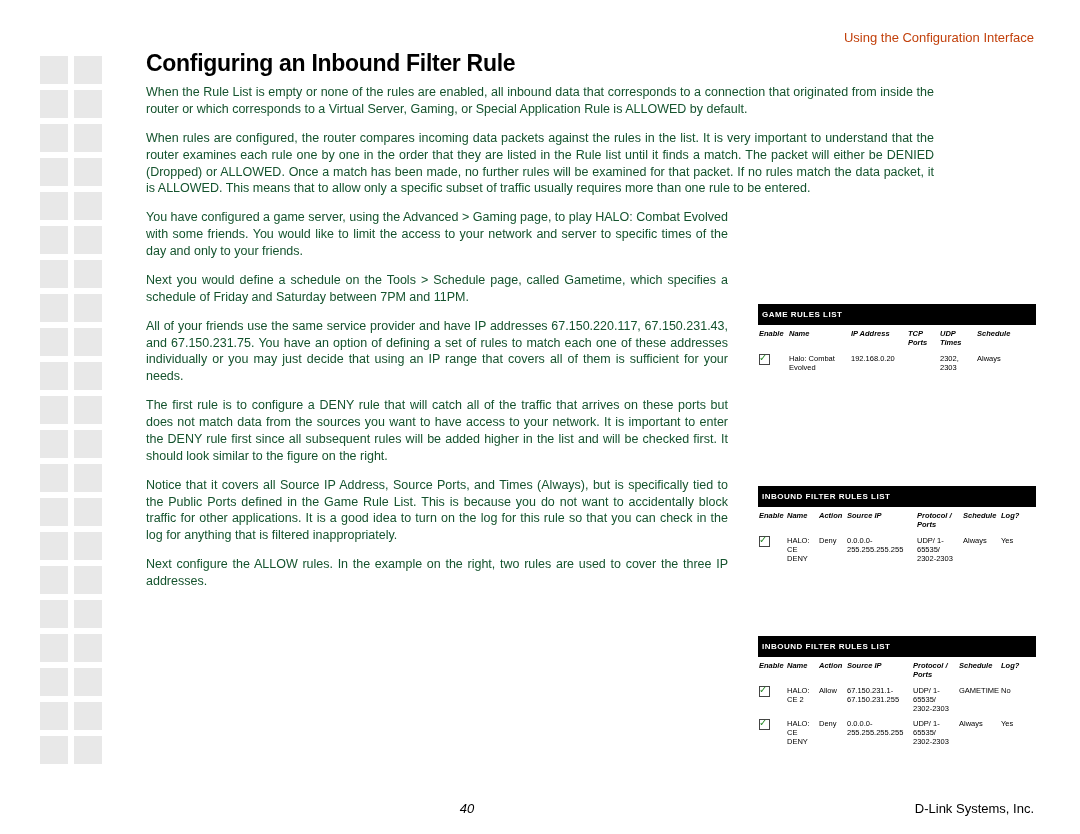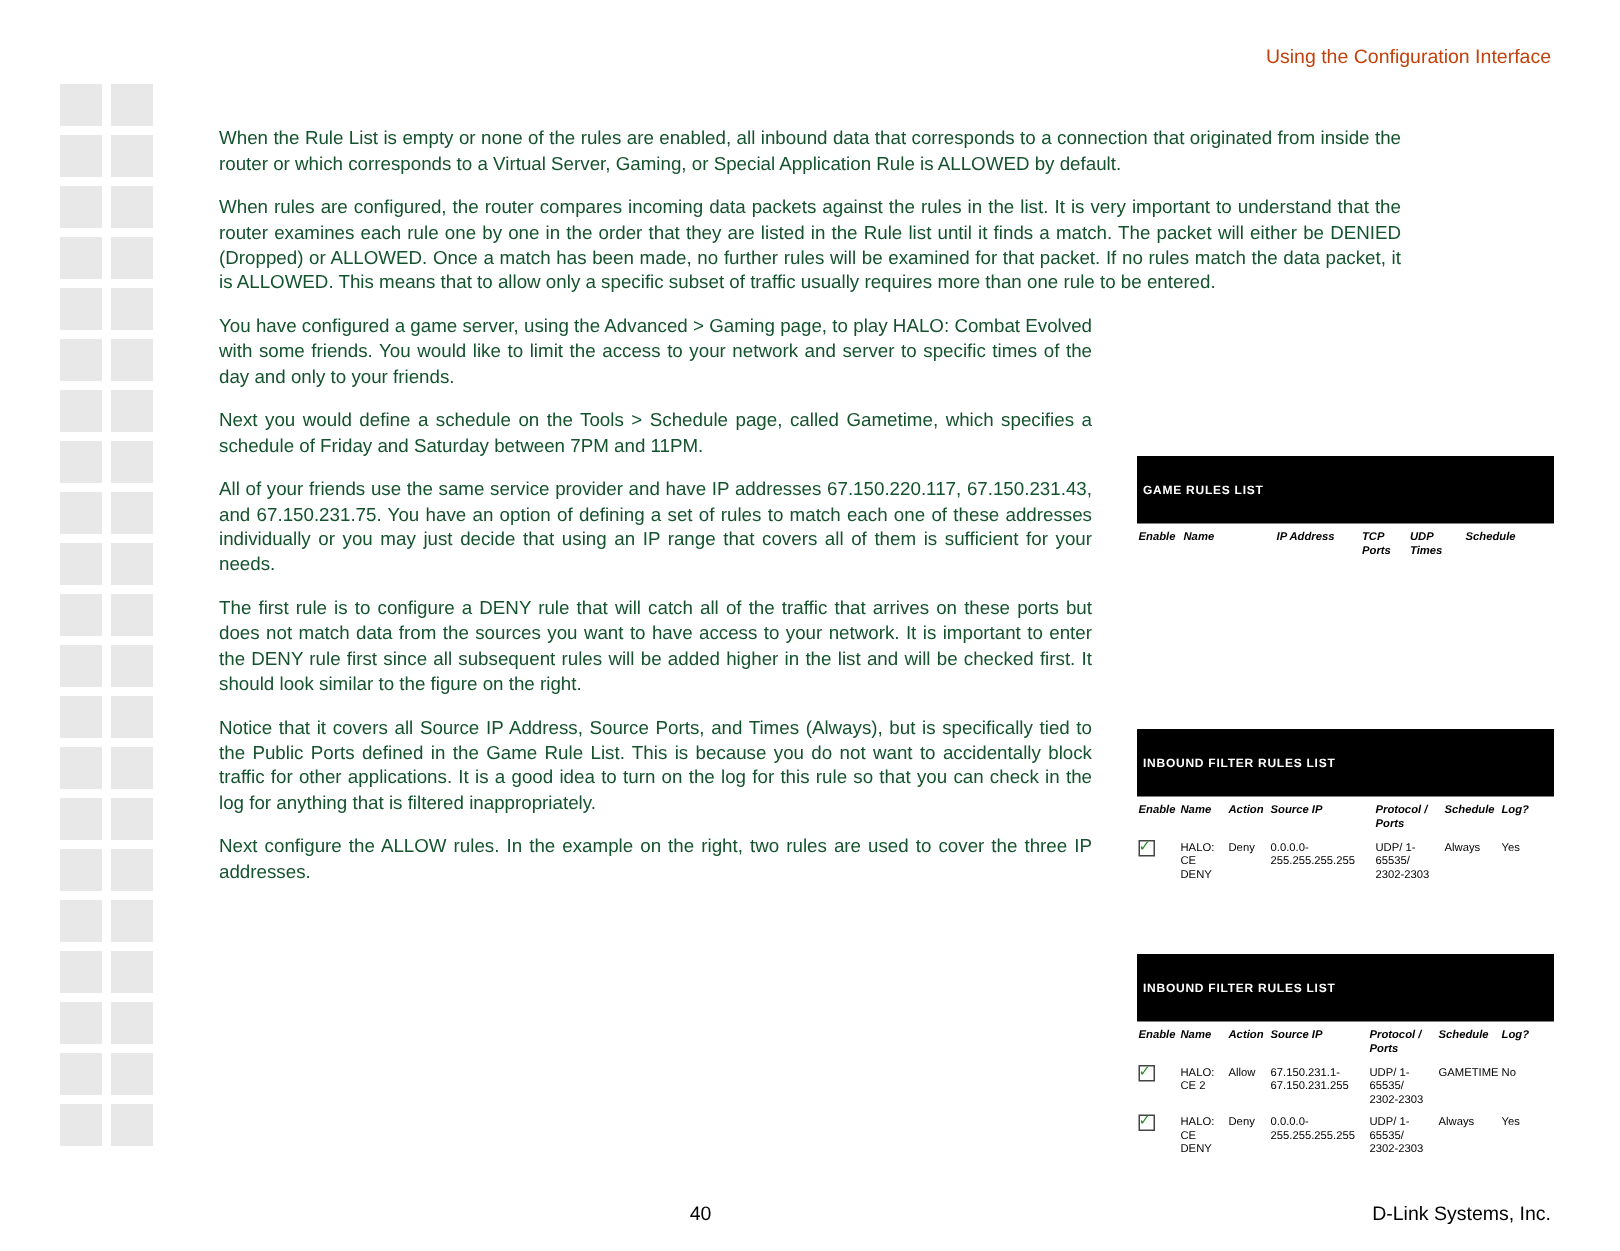--- a/index.html
+++ b/index.html
@@ -66,39 +66,40 @@
   .body-text p.narrow {
     width: 582px;
   }
   .footer-page {
     position: absolute;
     bottom: 18px;
     left: 0;
     width: 934px;
     text-align: center;
     font-size: 13px;
+    font-style: italic;
   }
   .footer-brand {
     position: absolute;
     bottom: 18px;
     right: 46px;
     font-size: 13px;
   }
   .detail-panel {
     position: absolute;
     right: 44px;
     width: 278px;
     font-size: 8px;
   }
   .panel-title {
     background: #000;
     color: #fff;
     font-weight: bold;
     font-size: 8px;
-    padding: 18px 4px;
+    padding: 6px 4px;
     letter-spacing: 0.5px;
   }
   .panel-table {
     width: 100%;
     border-collapse: collapse;
   }
   .panel-table th {
     text-align: left;
     font-size: 7.5px;
     font-weight: bold;
@@ -215,20 +216,21 @@
         <div class="square"></div>
         <div class="square"></div>
       </div>
     <div class="square-row">
         <div class="square"></div>
         <div class="square"></div>
       </div>
   </div>
 
   <div class="header-right">Using the Configuration Interface</div>
+  <div class="main-heading">Configuring an Inbound Filter Rule</div>
 
   <div class="body-text">
     <p>When the Rule List is empty or none of the rules are enabled, all inbound data that corresponds to a connection that originated from inside the router or which corresponds to a Virtual Server, Gaming, or Special Application Rule is ALLOWED by default.</p>
     <p>When rules are configured, the router compares incoming data packets against the rules in the list. It is very important to understand that the router examines each rule one by one in the order that they are listed in the Rule list until it finds a match. The packet will either be DENIED (Dropped) or ALLOWED. Once a match has been made, no further rules will be examined for that packet. If no rules match the data packet, it is ALLOWED. This means that to allow only a specific subset of traffic usually requires more than one rule to be entered.</p>
     <p class="narrow">You have configured a game server, using the Advanced &gt; Gaming page, to play HALO: Combat Evolved with some friends. You would like to limit the access to your network and server to specific times of the day and only to your friends.</p>
     <p class="narrow">Next you would define a schedule on the Tools &gt; Schedule page, called Gametime, which specifies a schedule of Friday and Saturday between 7PM and 11PM.</p>
     <p class="narrow">All of your friends use the same service provider and have IP addresses 67.150.220.117, 67.150.231.43, and 67.150.231.75. You have an option of defining a set of rules to match each one of these addresses individually or you may just decide that using an IP range that covers all of them is sufficient for your needs.</p>
     <p class="narrow">The first rule is to configure a DENY rule that will catch all of the traffic that arrives on these ports but does not match data from the sources you want to have access to your network. It is important to enter the DENY rule first since all subsequent rules will be added higher in the list and will be checked first. It should look similar to the figure on the right.</p>
     <p class="narrow">Notice that it covers all Source IP Address, Source Ports, and Times (Always), but is specifically tied to the Public Ports defined in the Game Rule List. This is because you do not want to accidentally block traffic for other applications. It is a good idea to turn on the log for this rule so that you can check in the log for anything that is filtered inappropriately.</p>
     <p class="narrow">Next configure the ALLOW rules. In the example on the right, two rules are used to cover the three IP addresses.</p>
@@ -238,20 +240,28 @@
     <div class="panel-title">GAME RULES LIST</div>
     <table class="panel-table">
       <tbody>
           <tr>
         <th style="width:28px">Enable</th>
         <th style="width:60px">Name</th>
         <th style="width:55px">IP Address</th>
         <th style="width:30px">TCP Ports</th>
         <th style="width:35px">UDP Times</th>
         <th>Schedule</th>
+      </tr>
+      <tr>
+        <td><span class="checkbox checked"></span></td>
+        <td>Halo: Combat Evolved</td>
+        <td>192.168.0.20</td>
+        <td></td>
+        <td>2302, 2303</td>
+        <td>Always</td>
       </tr>
     </tbody>
       </table>
   </div>
 
   <div class="detail-panel" id="panel2">
     <div class="panel-title">INBOUND FILTER RULES LIST</div>
     <table class="panel-table">
       <tbody>
           <tr>

